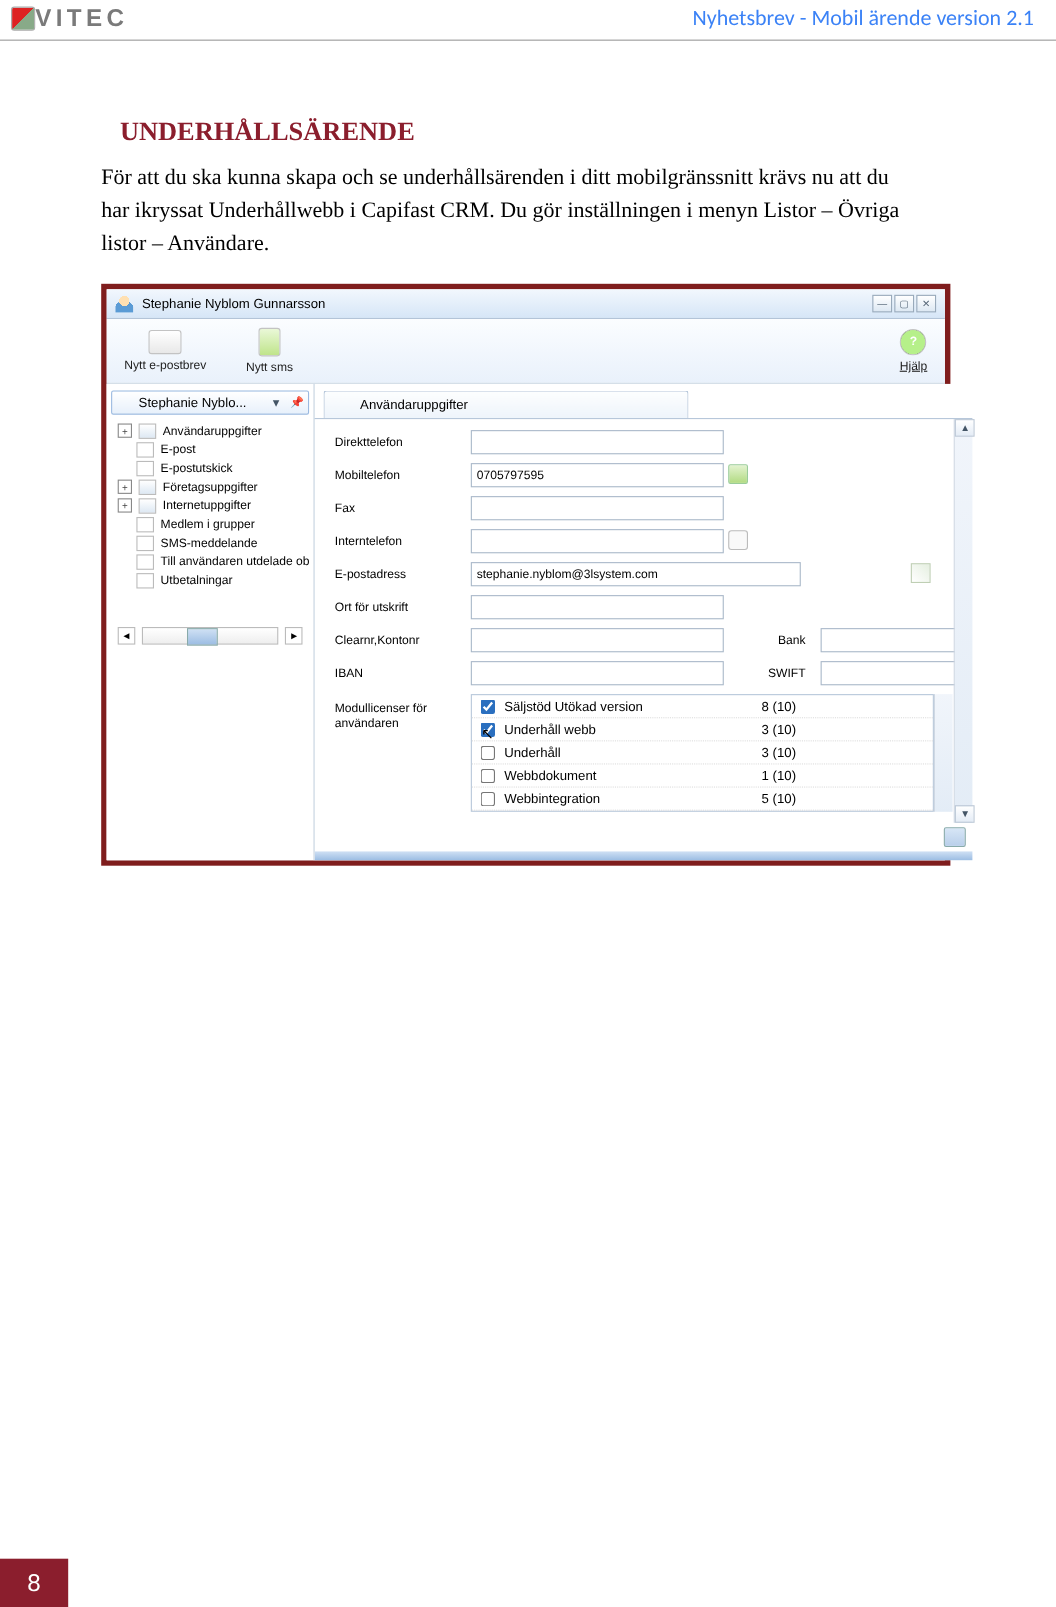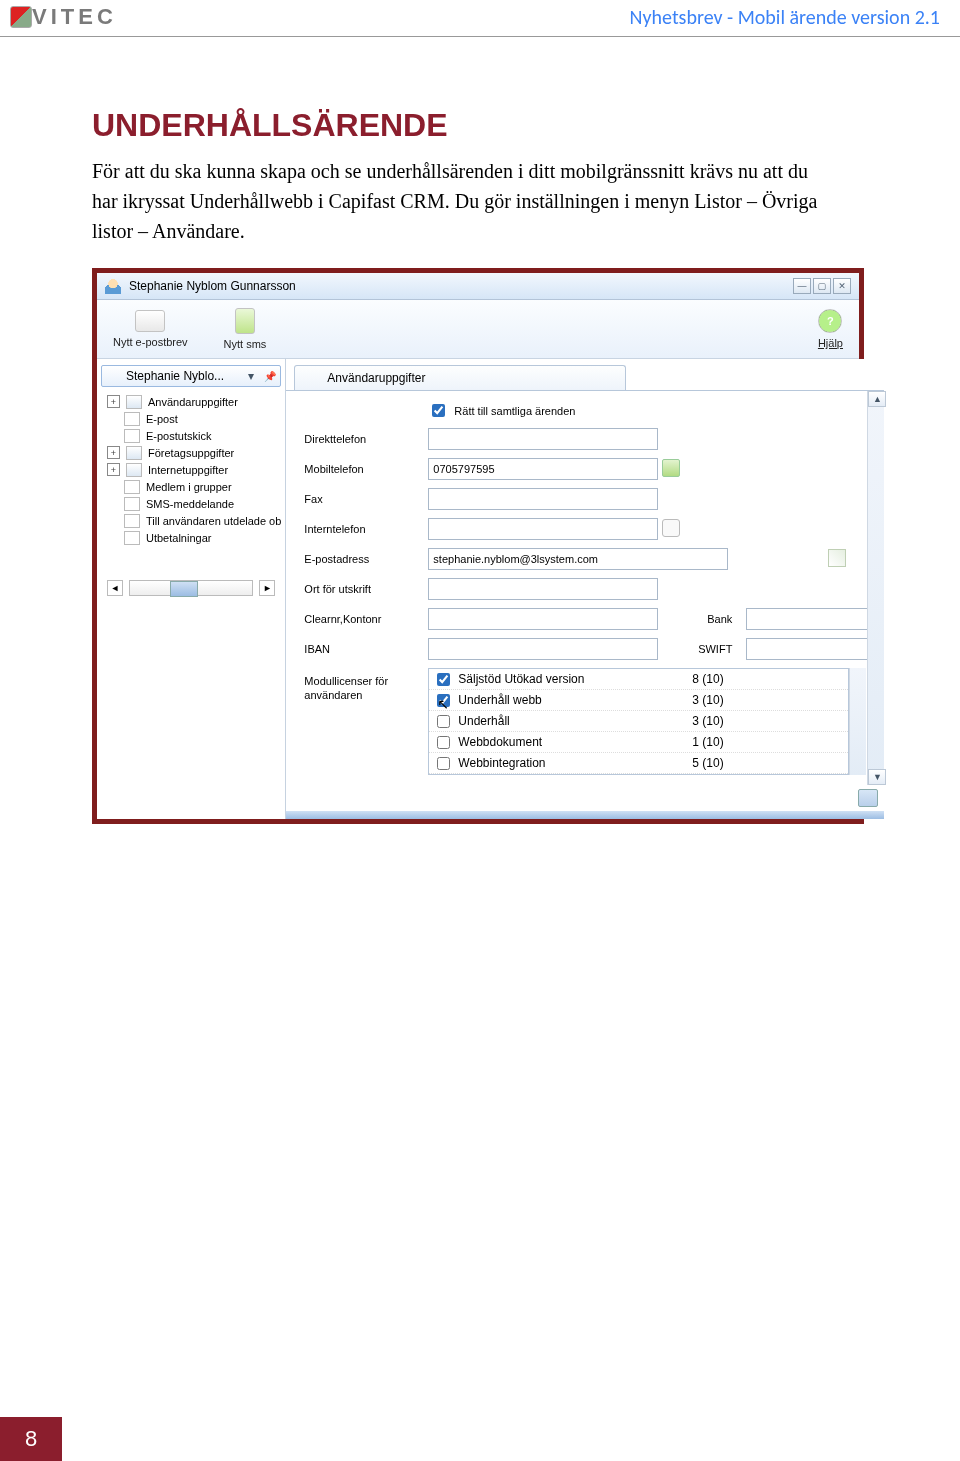--- a/index.html
+++ b/index.html
@@ -3,21 +3,21 @@
 <meta charset="utf-8">
 <style>
   body{margin:0;background:#fff;font-family:Arial,Helvetica,sans-serif;color:#000;width:960px}
   .page{position:relative;min-height:1461px;padding:0}
   .topbar{display:flex;align-items:center;justify-content:space-between;border-bottom:1px solid #999;padding:4px 20px 6px 10px}
   .brand{display:flex;align-items:center;gap:0}
   .brand-logo{width:20px;height:20px;border-radius:3px;background:linear-gradient(135deg,#d22 0 50%,transparent 50%),linear-gradient(135deg,transparent 50%,#8a8 50%);border:1px solid #aaa}
   .brand-name{font-family:Verdana,Geneva,sans-serif;font-size:22px;font-weight:700;letter-spacing:4px;color:#7a7a7a}
   .doc-title{font-family:"Segoe UI",Candara,Calibri,sans-serif;font-size:20px;color:#3b82f6}
   .content{padding:70px 92px 30px 92px}
-  .section-heading{font-family:Liberation Sans, sans-serif;font-size:32px;color:#8b1e2d;margin:0 0 8px}
+  .section-heading{font-family:Liberation Serif, serif;font-size:24px;color:#8b1e2d;margin:0 17px 8px}
   .section-para{font-family:Garamond,Georgia,serif;font-size:20px;line-height:1.5;color:#000;margin:12px 0 22px;max-width:740px}
   
   .shot{border:5px solid #7f1d1d;width:762px;font-family:Tahoma,Geneva,sans-serif;font-size:12px;color:#000;background:#fff}
   .shot-title{display:flex;align-items:center;gap:8px;background:linear-gradient(#f2f7fd,#d6e6f7);border-bottom:1px solid #b3c4d8;padding:5px 8px}
   .shot-title .person-icon{width:16px;height:16px;display:inline-block;background:radial-gradient(circle at 50% 35%,#ffe0b2 0 35%,transparent 36%),radial-gradient(circle at 50% 90%,#5a9bd5 0 55%,transparent 56%)}
   .winbtns{margin-left:auto;display:flex;gap:2px}
   .winbtn{width:16px;height:14px;border:1px solid #9ab;background:linear-gradient(#fff,#dde8f3);font-size:9px;display:flex;align-items:center;justify-content:center;color:#567}
   .shot-toolbar{display:flex;align-items:center;gap:36px;background:linear-gradient(#fbfdff,#e9f1fb);padding:8px 16px;border-bottom:1px solid #c8d4e2}
   .tbtn{display:flex;flex-direction:column;align-items:center;gap:4px;font-size:11px;color:#222}
   .tbtn .ico{width:28px;height:20px;border:1px solid #c3c3c3;border-radius:3px;background:linear-gradient(#fff,#e8e8e8);position:relative}
@@ -185,24 +185,20 @@
             <span class="person-icon"></span>
             <span>Användaruppgifter</span>
           </div>
 
           <div class="form">
             <div class="scroll-right">
               <div class="up">▲</div>
               <div class="dn">▼</div>
             </div>
 
-            <div class="ck">
-              <input type="checkbox" checked="" style="">
-              <label>Rätt till samtliga ärenden</label>
-            </div>
 
             <label>Direkttelefon</label>
             <input class="txt" value="" style="">
             <span></span>
               <span></span>
 
             <label>Mobiltelefon</label>
             <input class="txt" value="0705797595" style="">
             <span class="after"><span class="mini-ico mini-phone"></span></span>
             <span></span>

